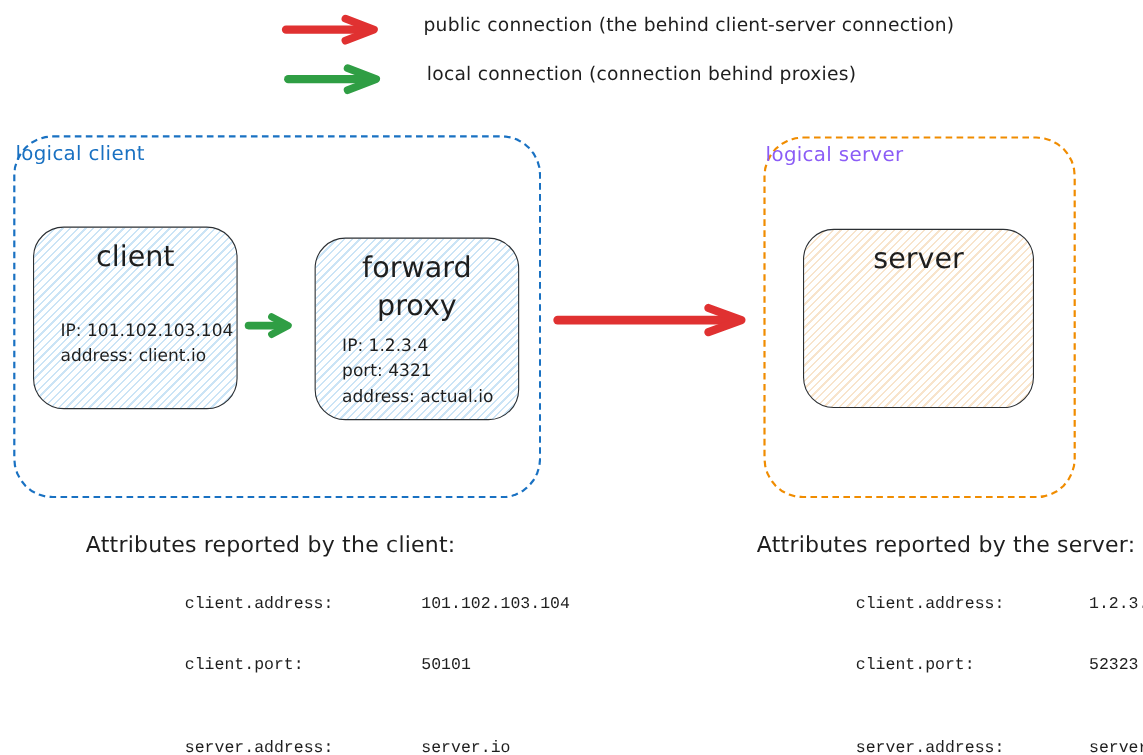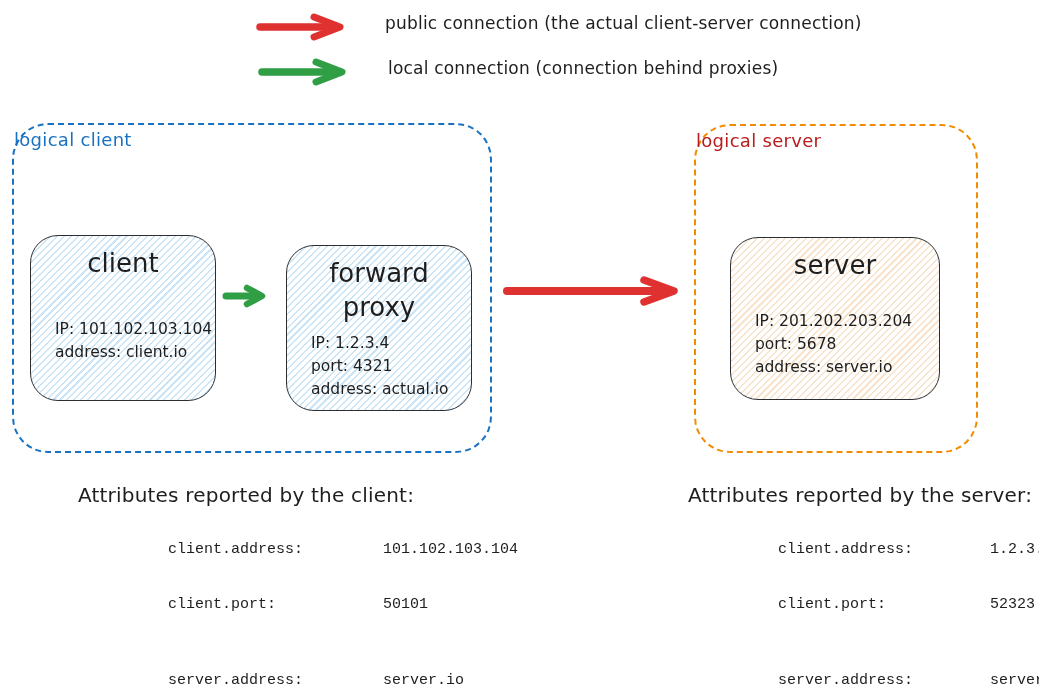--- a/index.html
+++ b/index.html
@@ -17,24 +17,24 @@
   .legend-label { font-size:17px; letter-spacing:0.2px; white-space:nowrap; }
 
   .logical-box { border:2.5px dashed; border-radius:36px; }
   .logical-box.blue   { border-color:#1971c2; }
   .logical-box.orange { border-color:#f08c00; }
   .logical-label {
     position:absolute; top:4px; left:0; width:100%; text-align:left;
     font-size:18px; letter-spacing:0.3px;
   }
   .logical-label.blue   { color:#1971c2; }
-  .logical-label.orange { color:#b91c1c; }
+  .logical-label.orange { color:#8b5cf6; }
 
   .node {
-    border:1.6px solid #2b2f33; border-radius:28px;margin-top:29px;
+    border:1.6px solid #2b2f33; border-radius:28px;
   }
   .node.blue-hatch {
     background:repeating-linear-gradient(135deg, #ffffff 0px, #ffffff 3.4px, #cbe4f6 3.4px, #cbe4f6 4.9px);
   }
   .node.orange-hatch {
     background:repeating-linear-gradient(135deg, #ffffff 0px, #ffffff 3.4px, #f8e4cc 3.4px, #f8e4cc 4.9px);
   }
   .node-title {
     margin-top:10px; text-align:center; font-size:26px; line-height:34px;
     padding:0 12px;
@@ -59,21 +59,21 @@
 <body>
 
 <div class="canvas">
 
   <div class="abs" style="left:256px; top:13px; width:100px; height:28px;">
     <svg class="arrow" width="100" height="28" viewBox="0 0 100 28">
       <path class="stroke-red" d="M4 14 H74" stroke-width="7.5"></path>
       <path class="stroke-red" d="M58 4 L84 14 L58 24" stroke-width="7"></path>
     </svg>
   </div>
-  <div class="abs legend-label" style="left:385px; top:13px;">public connection (the actual client-server connection)</div>
+  <div class="abs legend-label" style="left:385px; top:13px;">public connection (the behind client-server connection)</div>
 
   <div class="abs" style="left:258px; top:58px; width:100px; height:28px;">
     <svg class="arrow" width="100" height="28" viewBox="0 0 100 28">
       <path class="stroke-green" d="M4 14 H74" stroke-width="7.5"></path>
       <path class="stroke-green" d="M58 4 L84 14 L58 24" stroke-width="7"></path>
     </svg>
   </div>
   <div class="abs legend-label" style="left:388px; top:58px;">local connection (connection behind proxies)</div>
 
   <div class="abs logical-box blue" style="left:12px; top:123px; width:480px; height:330px;">
@@ -110,25 +110,20 @@
       <path class="stroke-red" d="M142 4 L172 15 L142 26" stroke-width="7.5"></path>
     </svg>
   </div>
 
   <div class="abs logical-box orange" style="left:694px; top:124px; width:284px; height:329px;">
     <div class="logical-label orange">logical server</div>
   </div>
 
   <div class="abs node orange-hatch" style="left:730px; top:208px; width:210px; height:163px;">
     <div class="node-title">server</div>
-    <div class="node-lines" style="top:72px;">
-      <div>IP: 201.202.203.204</div>
-      <div>port: 5678</div>
-      <div>address: server.io</div>
-    </div>
   </div>
 
   <div class="abs attrs-client" style="left:78px; top:483px;">
     <div class="attrs-heading">Attributes reported by the client:</div>
     <div class="attrs-list">
       <div class="attr-group">
         <div class="attr-row">
           <span class="attr-key">client.address:</span><span class="attr-val">101.102.103.104</span>
         </div>
         <div class="attr-row">

